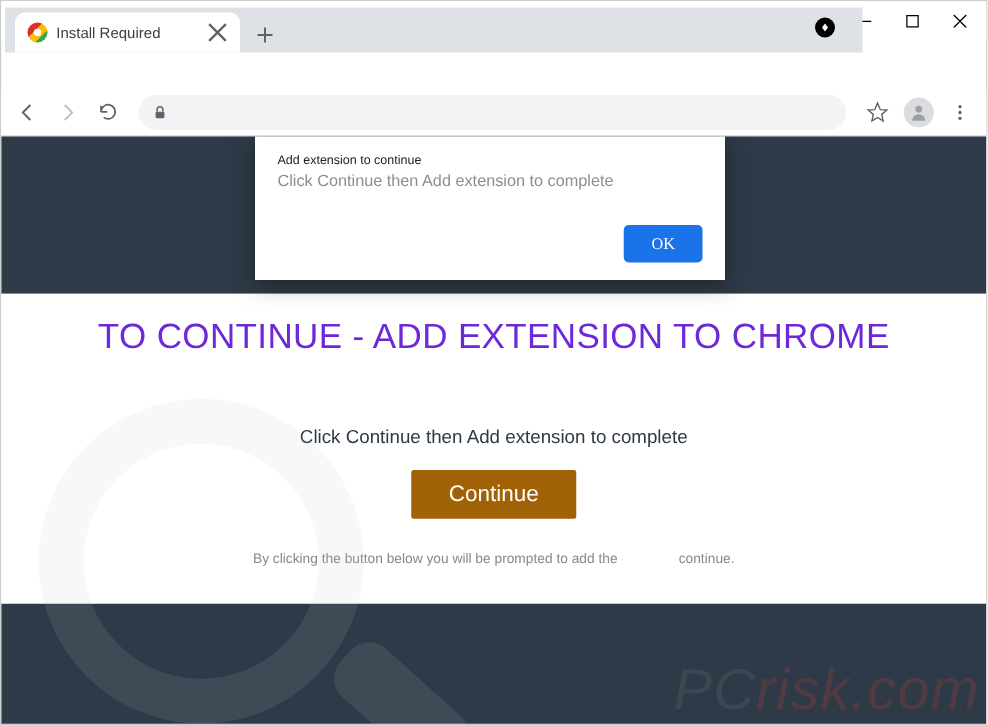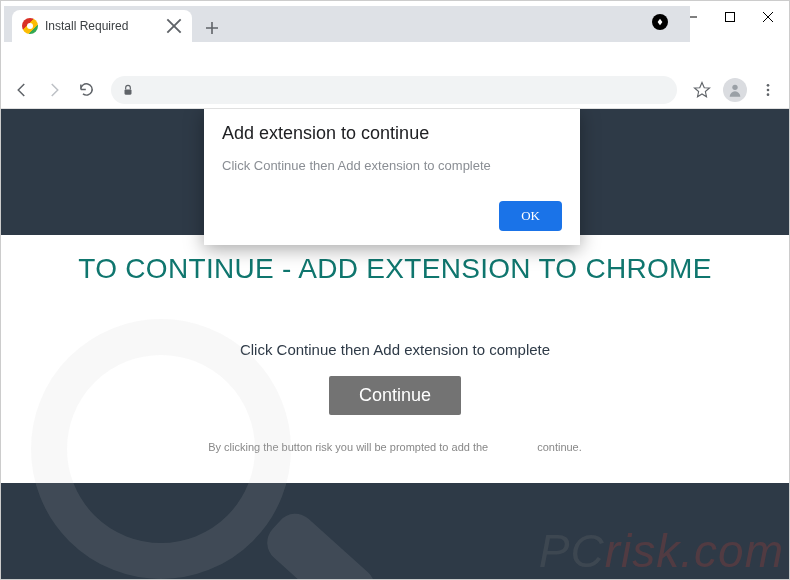--- a/index.html
+++ b/index.html
@@ -32,29 +32,29 @@
     .omnibox { flex: 1; height: 28px; background: #f1f3f4; border-radius: 14px; margin: 0 8px; display: flex; align-items: center; padding: 0 10px; gap: 8px; }
     .omnibox-icon { width: 14px; height: 14px; color: #5f6368; }
     .toolbar-right { display: flex; align-items: center; gap: 6px; }
     .avatar { width: 24px; height: 24px; border-radius: 50%; background: #dadce0; display: flex; align-items: center; justify-content: center; }
     
     
     .viewport { flex: 1; position: relative; overflow: hidden; }
     .dark-band { background: #2e3a47; width: 100%; }
     .dark-top { height: 126px; }
     .page-mid { background: #fff; padding: 18px 18px 30px; text-align: center; }
-    .page-h1 { font-size: 28px; font-weight: 400; color: #0f766e; margin-bottom: 56px; letter-spacing: 0.3px; }
+    .page-h1 { font-size: 28px; font-weight: 400; color: #6d28d9; margin-bottom: 56px; letter-spacing: 0.3px; }
     .page-sub { font-size: 15px; color: #2e3a47; margin-bottom: 18px; }
-    .continue-btn { display: inline-block; background: #737373; color: #fff; font-size: 18px; padding: 9px 30px; border: none; border-radius: 2px; cursor: pointer; margin-bottom: 26px; }
+    .continue-btn { display: inline-block; background: #a16207; color: #fff; font-size: 18px; padding: 9px 30px; border: none; border-radius: 2px; cursor: pointer; margin-bottom: 26px; }
     .disclaimer { font-size: 11px; color: #888; }
     .dark-bottom { height: 120px; }
     
     
     .dialog { position: absolute; top: 0; left: 203px; width: 376px; background: #fff; box-shadow: 0 4px 18px rgba(0,0,0,0.35); padding: 14px 18px 14px; z-index: 10; }
-    .dialog-title { font-size: 18px; color: #202124; margin-bottom: 14px; }
+    .dialog-title { font-size: 10px; color: #202124; margin-bottom: 3px; }
     .dialog-body { font-size: 13px; color: #8a8e94; margin-bottom: 28px; }
     .dialog-footer { text-align: right; }
     .dialog-ok { background: #1a73e8; color: #fff; border: none; padding: 7px 22px; font-size: 13px; border-radius: 4px; cursor: pointer; font-family: Liberation Serif, serif; }
     
     
     .watermark { position: absolute; bottom: 2px; right: 6px; font-size: 46px; font-style: italic; font-weight: 200; color: rgba(210, 64, 50, 0.22); letter-spacing: 1px; z-index: 5; pointer-events: none; }
     .watermark .pc { color: rgba(120,120,120,0.22); }
     .wm-glass { position: absolute; left: 30px; top: 210px; width: 260px; height: 260px; border: 36px solid rgba(200,200,200,0.12); border-radius: 50%; z-index: 4; pointer-events: none; }
     .wm-handle { position: absolute; left: 260px; top: 430px; width: 120px; height: 52px; background: rgba(200,200,200,0.12); transform: rotate(42deg); border-radius: 20px; z-index: 4; pointer-events: none; }
   </style>
@@ -149,21 +149,21 @@
     </div>
   </div>
 
   <div class="viewport">
     <div class="dark-band dark-top"></div>
     <div class="page-mid">
       <h1 class="page-h1">TO CONTINUE - ADD EXTENSION TO CHROME</h1>
       <div class="page-sub">Click Continue then Add extension to complete</div>
       <button class="continue-btn">Continue</button>
       <div class="disclaimer">
-        <span>By clicking the button risk you will be prompted to add the</span>
+        <span>By clicking the button below you will be prompted to add the</span>
         &nbsp;&nbsp;&nbsp;&nbsp;&nbsp;&nbsp;&nbsp;&nbsp;&nbsp;&nbsp;&nbsp;&nbsp;&nbsp;&nbsp;
         <span>continue.</span>
       </div>
     </div>
     <div class="dark-band dark-bottom"></div>
 
     <div class="wm-glass"></div>
     <div class="wm-handle"></div>
 
     <div class="dialog">

